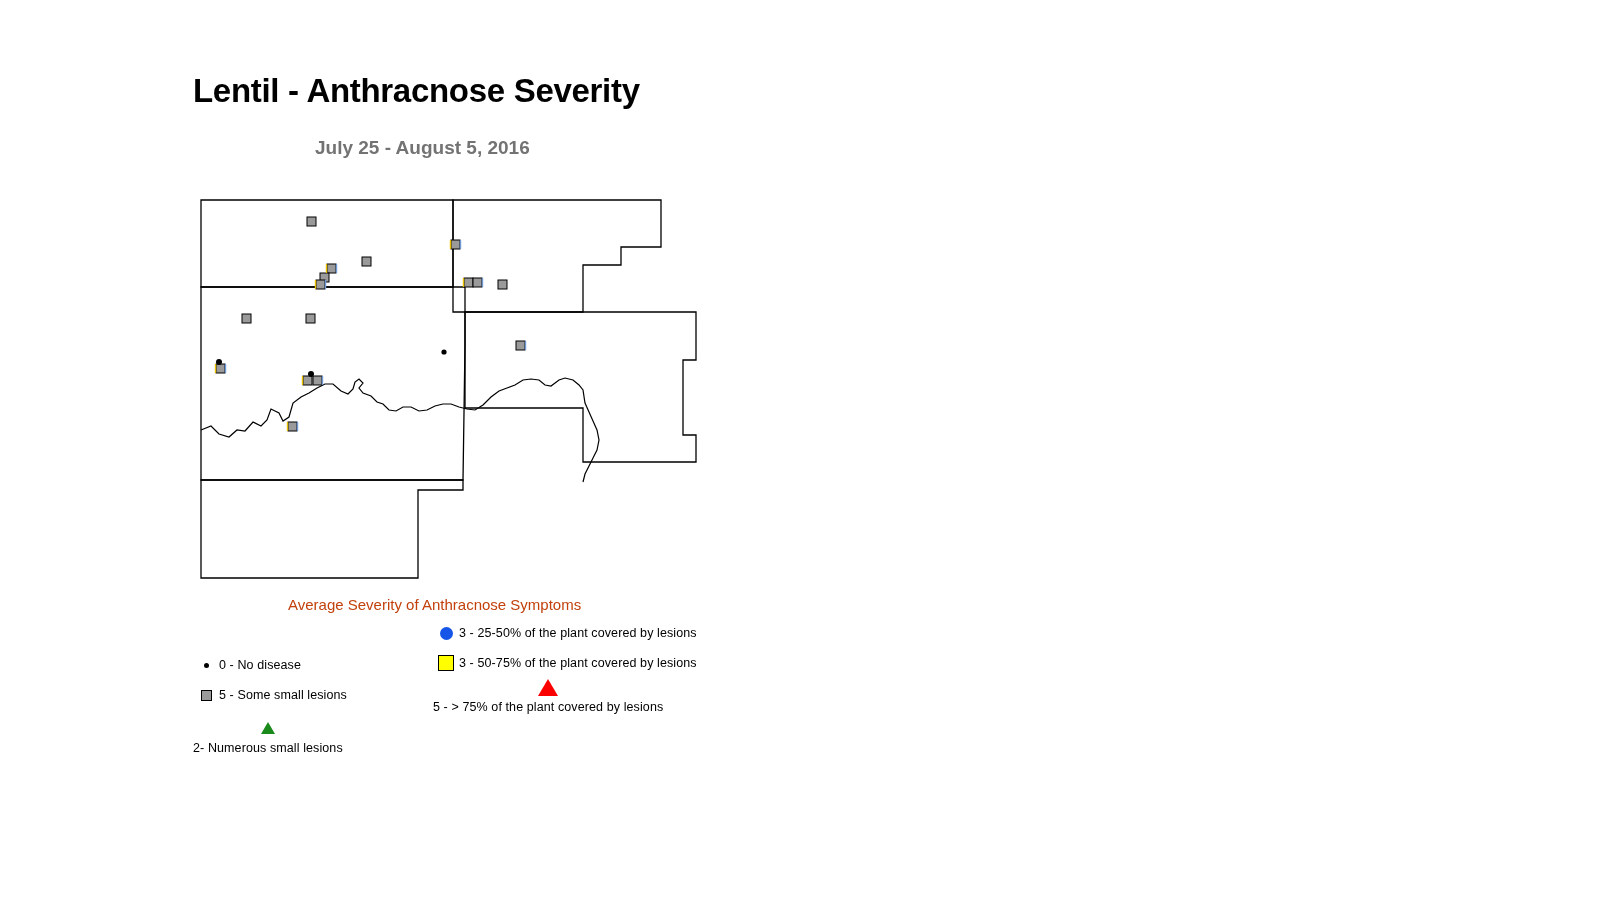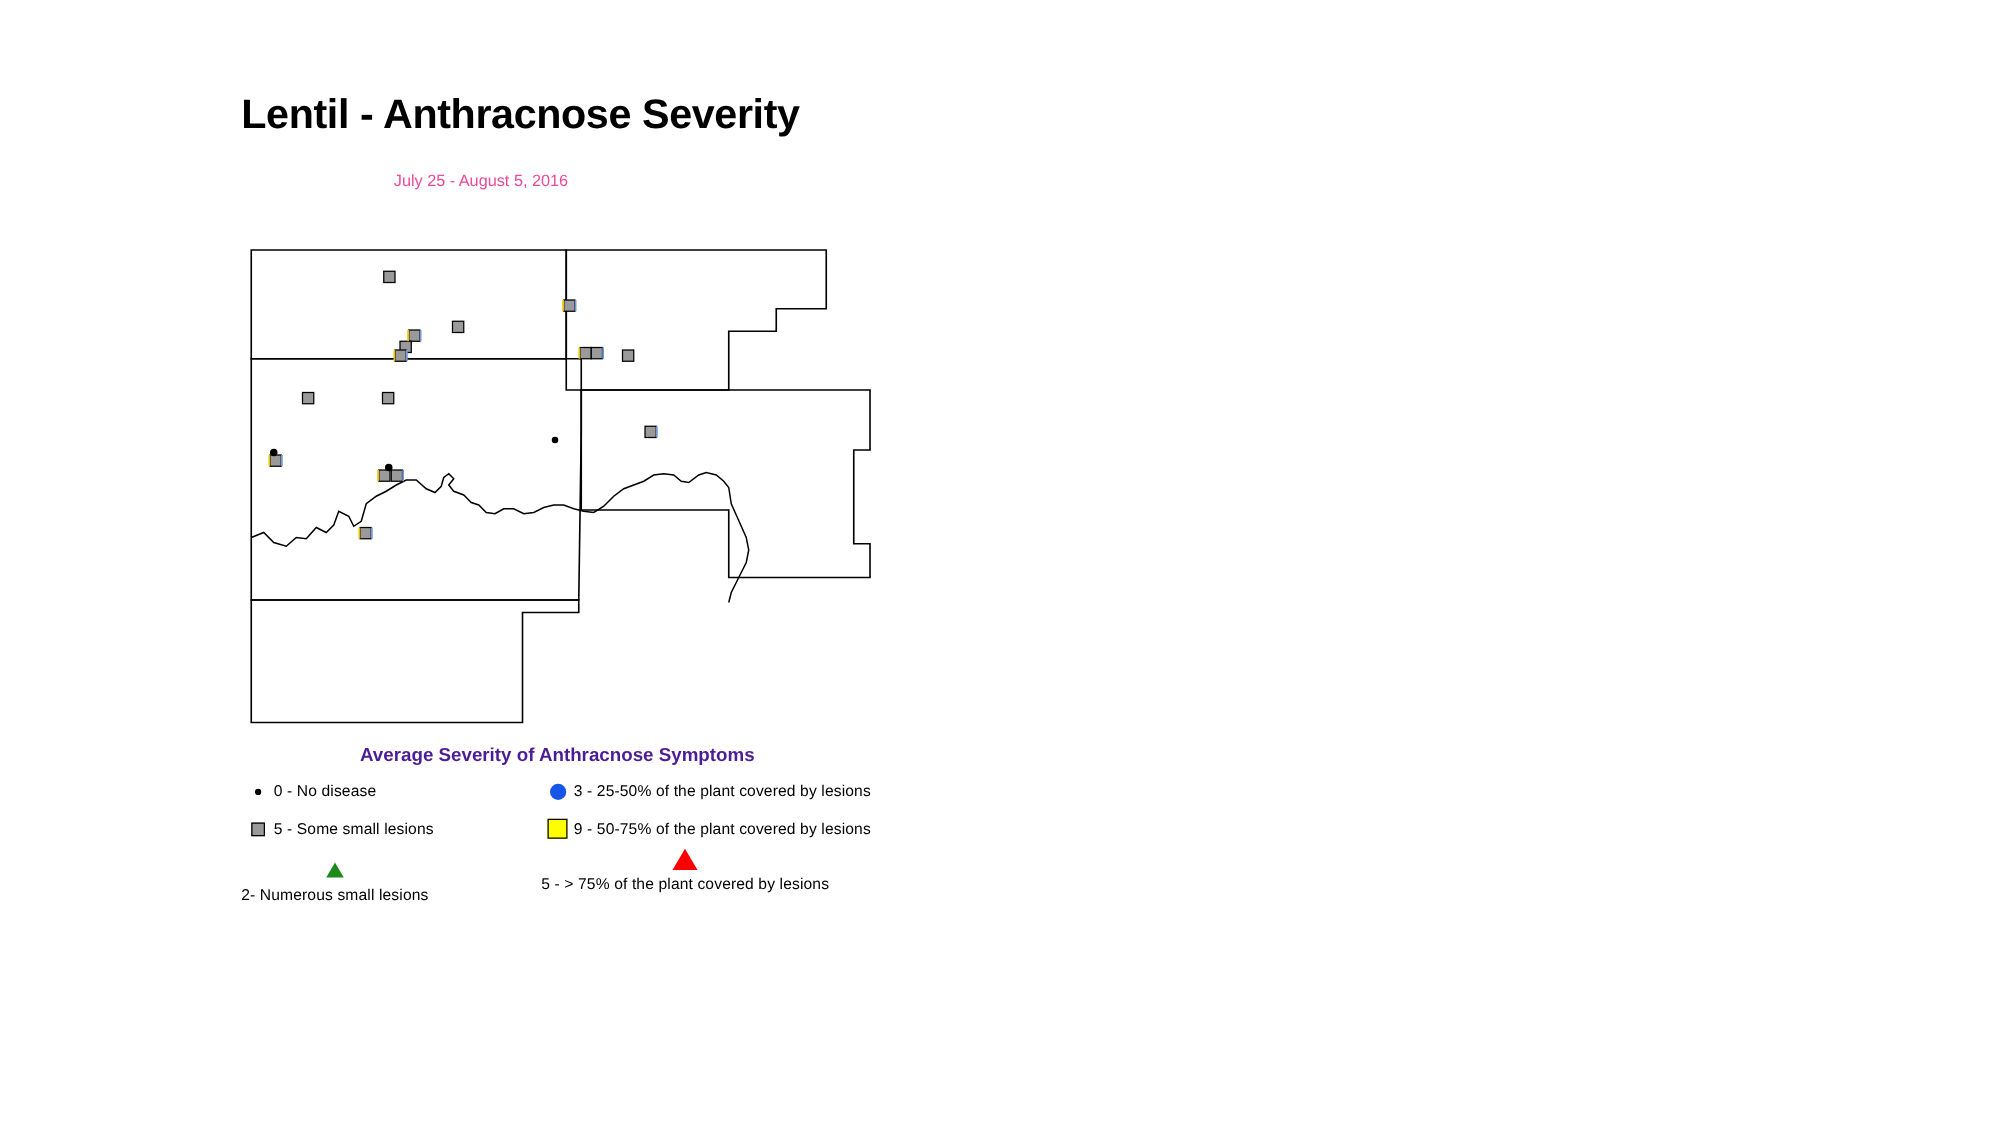--- a/index.html
+++ b/index.html
@@ -2,32 +2,32 @@
 <html><head>
 <meta charset="utf-8">
 <style>
   html,body{margin:0;padding:0;background:#ffffff;}
   body{width:1612px;height:900px;position:relative;overflow:hidden;
        font-family:"Liberation Sans",sans-serif;color:#000;}
   #root{position:absolute;left:0;top:0;width:1612px;height:745px;}
 
   .title{position:absolute;left:193px;top:72px;font-size:33px;font-weight:bold;
          letter-spacing:-0.3px;white-space:nowrap;color:#000;}
-  .subtitle{position:absolute;left:315px;top:137px;font-size:13px;font-weight:normal;
-            white-space:nowrap;color:#ec4899;}
+  .subtitle{position:absolute;left:315px;top:137px;font-size:19px;font-weight:bold;
+            white-space:nowrap;color:#737373;}
 
   .map-wrap{position:absolute;left:193px;top:190px;width:520px;height:400px;}
   .map-wrap svg{display:block;}
 
-  .legend-title{position:absolute;left:288px;top:596px;font-size:15px;font-weight:bold;
-                white-space:nowrap;color:#4c1d95;}
+  .legend-title{position:absolute;left:288px;top:596px;font-size:15px;font-weight:normal;
+                white-space:nowrap;color:#c2410c;}
 
   .legend{position:absolute;left:193px;top:622px;width:560px;height:92px;}
   .lrow{position:absolute;height:22px;display:flex;align-items:center;}
-  .lcol-a{left:0px;}
+  .lcol-a{left:0px;margin-top:32px;}
   .lcol-b{left:240px;justify-content:center;}
   .lr0{top:0px;} .lr1{top:30px;} .lr2{top:61px;flex-direction:column;}
   .sym{width:26px;display:flex;align-items:center;justify-content:center;flex:0 0 26px;}
   .ltext{font-size:12.5px;color:#000;white-space:nowrap;letter-spacing:0.1px;}
 
   .sym-dot{width:5px;height:5px;border-radius:50%;background:#000;}
   .sym-sq{width:9px;height:9px;background:#9a9a9a;border:1px solid #000;}
   .sym-tri-g{width:0;height:0;border-left:7px solid transparent;border-right:7px solid transparent;
              border-bottom:12px solid #1a8a1a;}
   .sym-circ{width:13px;height:13px;border-radius:50%;background:#1556e8;}
@@ -146,21 +146,21 @@
       <span class="sym">
           <i class="sym-circ"></i>
         </span>
       <span class="ltext">3 - 25-50% of the plant covered by lesions</span>
     </div>
 
     <div class="lrow lcol-b lr1">
       <span class="sym">
           <i class="sym-ysq"></i>
         </span>
-      <span class="ltext">9 - 50-75% of the plant covered by lesions</span>
+      <span class="ltext">3 - 50-75% of the plant covered by lesions</span>
     </div>
 
     <div class="lrow lcol-b lr2">
       <span class="sym">
           <i class="sym-tri-r"></i>
         </span>
       <span class="ltext">5 - &gt; 75% of the plant covered by lesions</span>
     </div>
 
   </div>

